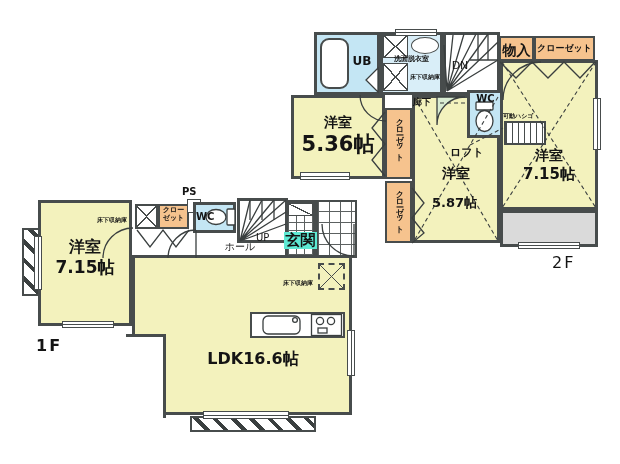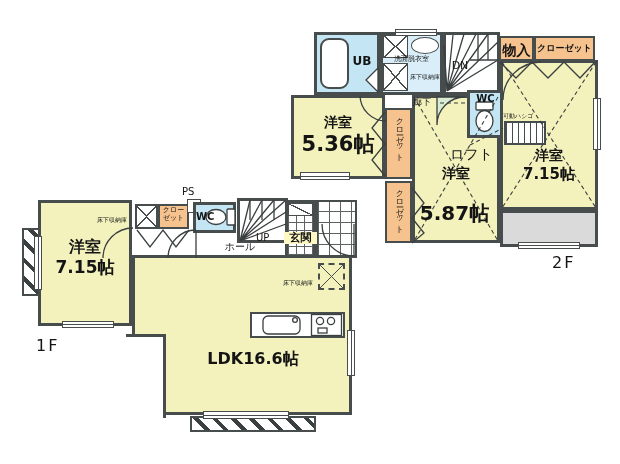--- a/index.html
+++ b/index.html
@@ -9,21 +9,21 @@
   .b2{border-width:2px}.b15{border-width:1.5px}
   .yellow{background:#f3f2bd}
   .blue{background:#c4e6f4}
   .blue2{background:#d9eef8}
   .orange{background:#f6c38e}
   .gray{background:#dadada}
   .white{background:#fff}
   .lbl{position:absolute;font-weight:bold;text-align:center;line-height:1.12;
        white-space:nowrap;z-index:10;color:#141414}
   .wrap{white-space:normal}
-  .sm{font-weight:normal}
+  .sm{font-weight:bold}
   .vtext{writing-mode:vertical-rl;white-space:nowrap}
   .xbox{background-color:#fff;background-image:
     linear-gradient(to top right,transparent calc(50% - .7px),#474c4c calc(50% - .7px),#474c4c calc(50% + .7px),transparent calc(50% + .7px)),
     linear-gradient(to bottom right,transparent calc(50% - .7px),#474c4c calc(50% - .7px),#474c4c calc(50% + .7px),transparent calc(50% + .7px))}
   .xline{background-color:transparent;background-image:
     linear-gradient(to top right,transparent calc(50% - .7px),#474c4c calc(50% - .7px),#474c4c calc(50% + .7px),transparent calc(50% + .7px)),
     linear-gradient(to bottom right,transparent calc(50% - .7px),#474c4c calc(50% - .7px),#474c4c calc(50% + .7px),transparent calc(50% + .7px))}
   .dbox{background-color:#fff;background-image:
     linear-gradient(to top right,transparent calc(50% - .6px),#474c4c calc(50% - .6px),#474c4c calc(50% + .6px),transparent calc(50% + .6px))}
   .tiles-sm{background-color:#fff;background-image:
@@ -72,23 +72,23 @@
   <div class="lbl" style="left:293px;top:115px;width:90px;font-size:14px">洋室</div>
   <div class="lbl" style="left:293px;top:133px;width:90px;font-size:21px">5.36帖</div>
 
   <div class="r orange b2" style="left:385px;top:108px;width:27px;height:71px"></div>
   <div class="lbl sm vtext" style="left:394px;top:112px;font-size:8px">クローゼット</div>
   <div class="r orange b2" style="left:385px;top:181px;width:27px;height:62px"></div>
   <div class="lbl sm vtext" style="left:394px;top:184px;font-size:8px">クローゼット</div>
 
   <div class="r yellow" style="left:412px;top:95px;width:88px;height:148px"></div>
   <div class="lbl" style="left:414px;top:166px;width:84px;font-size:14px">洋室</div>
-  <div class="lbl" style="left:410px;top:202px;width:89px;font-size:20px">5.87帖</div>
+  <div class="lbl" style="left:410px;top:196px;width:89px;font-size:13px">5.87帖</div>
   <div class="lbl sm" style="left:413px;top:97px;font-size:9px">廊下</div>
-  <div class="lbl sm" style="left:450px;top:147px;font-size:14px">ロフト</div>
+  <div class="lbl sm" style="left:450px;top:147px;font-size:11px">ロフト</div>
 
   <div class="r blue" style="left:467px;top:90px;width:37px;height:48px"></div>
   <div class="lbl" style="left:467px;top:93px;width:37px;font-size:10px">WC</div>
 
   <div class="r yellow" style="left:500px;top:60px;width:98px;height:150px"></div>
   <div class="lbl" style="left:502px;top:148px;width:94px;font-size:14px">洋室</div>
   <div class="lbl" style="left:502px;top:166px;width:94px;font-size:15px">7.15帖</div>
   <div class="lbl sm" style="left:503px;top:113px;font-size:6px">可動ハシゴ</div>
   <div class="r rungs b2" style="left:504px;top:121px;width:42px;height:24px;z-index:3"></div>
 
@@ -114,36 +114,36 @@
   <div class="r white b15" style="left:187px;top:199px;width:14px;height:14px"></div>
 
   <div class="r blue" style="left:193px;top:202px;width:43px;height:31px"></div>
   <div class="lbl" style="left:196px;top:211px;font-size:10px">WC</div>
 
   <div class="r white" style="left:237px;top:198px;width:51px;height:45px"></div>
   <div class="lbl" style="left:256px;top:232px;font-size:10px;font-weight:normal">UP</div>
 
   <div class="r tiles-sm" style="left:285px;top:200px;width:31px;height:58px"></div>
   <div class="r dbox b15" style="left:288px;top:203px;width:25px;height:13px;z-index:3"></div>
-  <div class="lbl" style="left:284px;top:232px;width:33px;font-size:11px;background:#fef9c3;z-index:4">玄関</div>
+  <div class="lbl" style="left:284px;top:232px;width:33px;font-size:15px;background:#5eead4;z-index:4">玄関</div>
   <div class="r tiles-lg b2" style="left:316px;top:200px;width:41px;height:58px"></div>
 
   <div class="lbl" style="left:216px;top:241px;width:48px;font-size:10px;font-weight:normal;z-index:10">ホール</div>
 
   <div class="r yellow" style="left:132px;top:255px;width:220px;height:160px"></div>
   <div class="carve" style="left:126px;top:334px;width:40px;height:84px"></div>
   <div class="lbl" style="left:143px;top:350px;width:220px;font-size:16px">LDK16.6帖</div>
 
   <div class="r white b2" style="left:250px;top:312px;width:95px;height:26px;z-index:3"></div>
   <div class="r dash b2" style="left:318px;top:263px;width:27px;height:27px;z-index:3">
     <div class="xline" style="position:absolute;inset:0"></div>
   </div>
   <div class="lbl sm" style="left:280px;top:280px;width:36px;font-size:6px">床下収納庫</div>
 
-  <div class="lbl" style="left:36px;top:337px;font-size:16px;letter-spacing:2px;font-weight:normal">1F</div>
+  <div class="lbl" style="left:36px;top:337px;font-size:16px;letter-spacing:2px;font-weight:bold">1F</div>
 
   <div class="winh" style="left:62px;top:321px;width:52px;height:7px"></div>
   <div class="winv" style="left:34px;top:236px;width:8px;height:54px"></div>
   <div class="winh" style="left:203px;top:411px;width:86px;height:8px"></div>
   <div class="winv" style="left:347px;top:330px;width:8px;height:46px"></div>
   <div class="hatch" style="position:absolute;left:22px;top:228px;width:18px;height:68px;z-index:2"></div>
   <div class="hatch" style="position:absolute;left:190px;top:416px;width:126px;height:16px;z-index:2"></div>
 
   <svg id="overlay" width="620" height="464" viewBox="0 0 620 464">
     <g stroke="#3a3f3f" stroke-width="1.3" fill="none">

